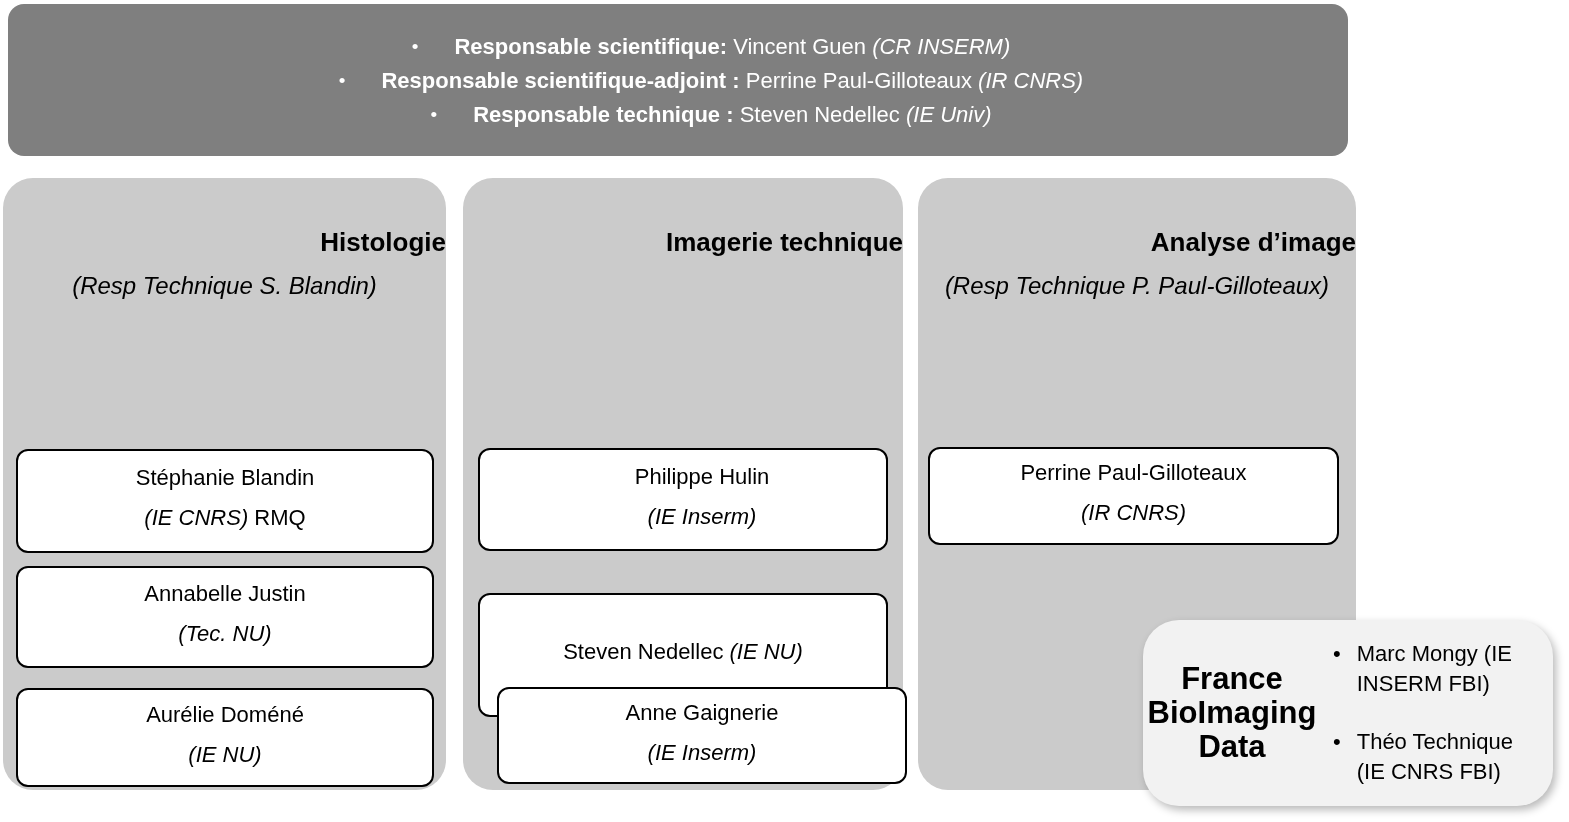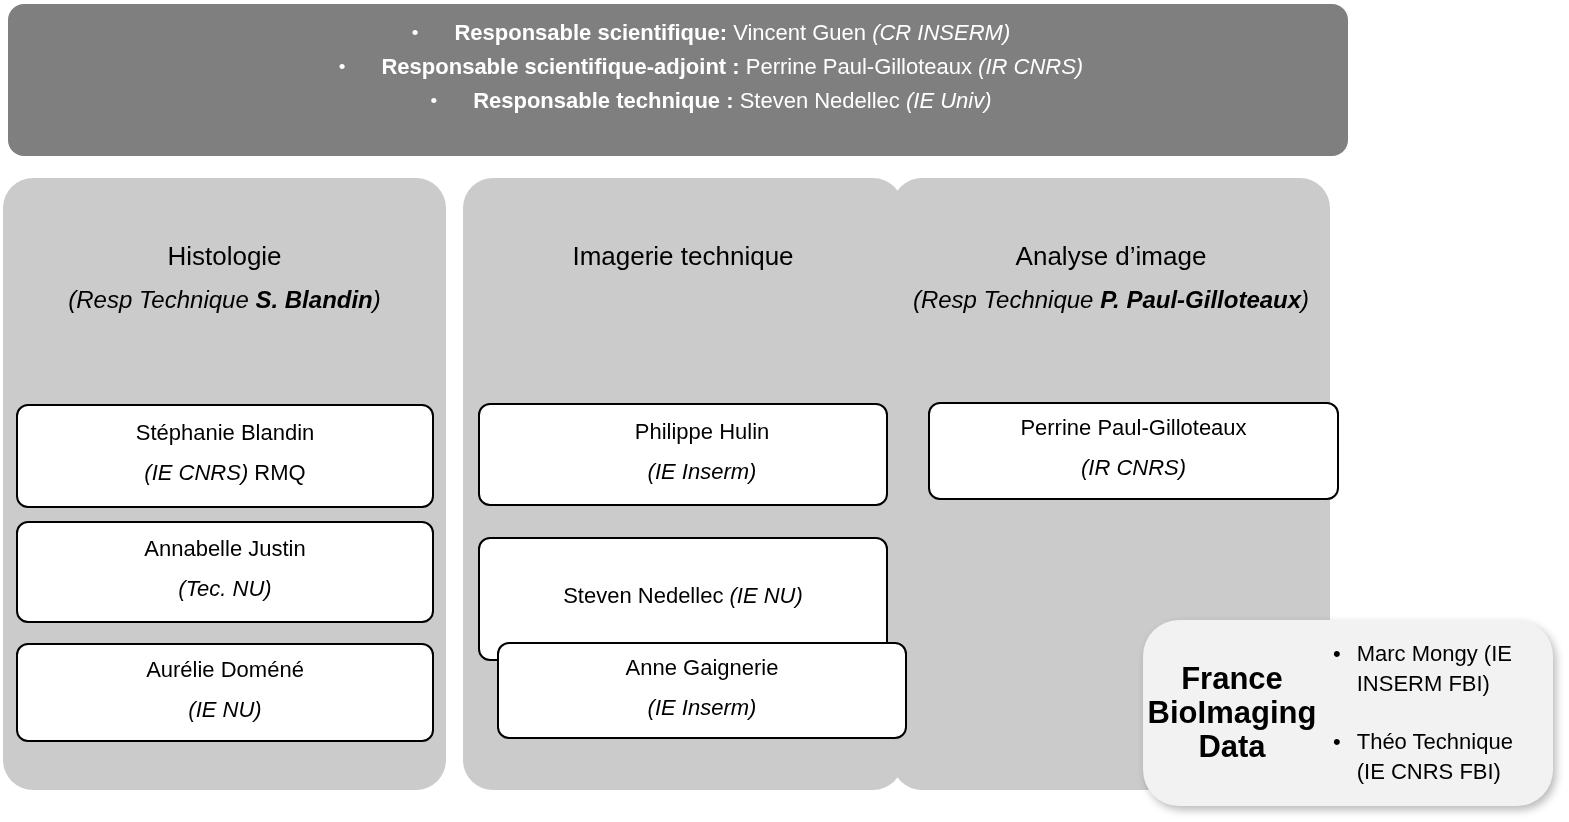--- a/index.html
+++ b/index.html
@@ -3,51 +3,51 @@
 <meta charset="utf-8">
 <style>
   html,body { margin:0; padding:0; background:#ffffff; }
   .stage {
     position:relative; width:1569px; height:822px; background:#ffffff;
     font-family:"Liberation Sans", sans-serif; color:#000000; overflow:hidden;
   }
   .pre { white-space:pre; }
   .italic { font-style:italic; }
   .bold { font-weight:bold; }
-  .bolditalic { font-weight:bold; font-style:italic; }
+  .bolditalic { font-weight:normal; font-style:italic; }
 
   
   .header {
     position:absolute; left:8px; top:4px; width:1340px; height:152px;
     background:#7f7f7f; border-radius:16px; color:#ffffff;
-    font-size:22px; box-sizing:border-box; padding-top:12px;
+    font-size:22px; box-sizing:border-box; padding-top:26px;
   }
   .hline { text-align:center; line-height:34px; white-space:pre; padding-left:66px; }
   .hbullet { display:inline-block; margin-right:36px; font-size:19px; vertical-align:1px; }
 
   
   .column { position:absolute; top:178px; height:612px; background:#cbcbcb; border-radius:30px; }
   #col1 { left:3px;   width:443px; }
   #col2 { left:463px; width:440px; }
-  #col3 { left:892px; width:438px; }
-  .col-title    { margin-top:60px; text-align:center; font-size:26px; font-weight:normal; line-height:36px; }
+  #col3 { left:918px; width:438px; }
+  .col-title    { margin-top:46px; text-align:right; font-size:26px; font-weight:bold; line-height:36px; }
   .col-subtitle { margin-top:8px;  text-align:center; font-size:24px; font-style:italic; line-height:36px; white-space:pre; }
 
   
   .card {
     position:absolute; background:#ffffff; border:2px solid #000000; border-radius:12px;
     display:flex; flex-direction:column; justify-content:center; align-items:center;
-    font-size:22px; line-height:40px; box-sizing:border-box; padding-bottom:6px;
+    font-size:22px; line-height:40px; box-sizing:border-box; padding-bottom:6px;margin-top:45px;
   }
   .card-line { text-align:center; }
   #card-1-1 { left:16px;  top:404px; width:418px; height:104px; }
   #card-1-2 { left:16px;  top:521px; width:418px; height:102px; }
   #card-1-3 { left:16px;  top:643px; width:418px; height:99px;  }
   #card-2-1 { left:478px; top:403px; width:410px; height:103px;padding-left:38px; }
-  #card-2-2 { left:478px; top:537px; width:410px; height:124px; }
+  #card-2-2 { left:478px; top:548px; width:410px; height:124px; }
   #card-2-3 { left:497px; top:642px; width:410px; height:97px;  }
   #card-3-1 { left:928px; top:402px; width:411px; height:98px;  }
 
   
   .fbi {
     position:absolute; left:1143px; top:620px; width:410px; height:186px;
     background:#f2f2f2; border-radius:36px; box-shadow:3px 4px 8px rgba(0,0,0,0.28);
     display:flex; align-items:center; z-index:5; box-sizing:border-box;
   }
   .fbi-title { width:178px; text-align:center; font-weight:bold; font-size:31px; line-height:34px; }

